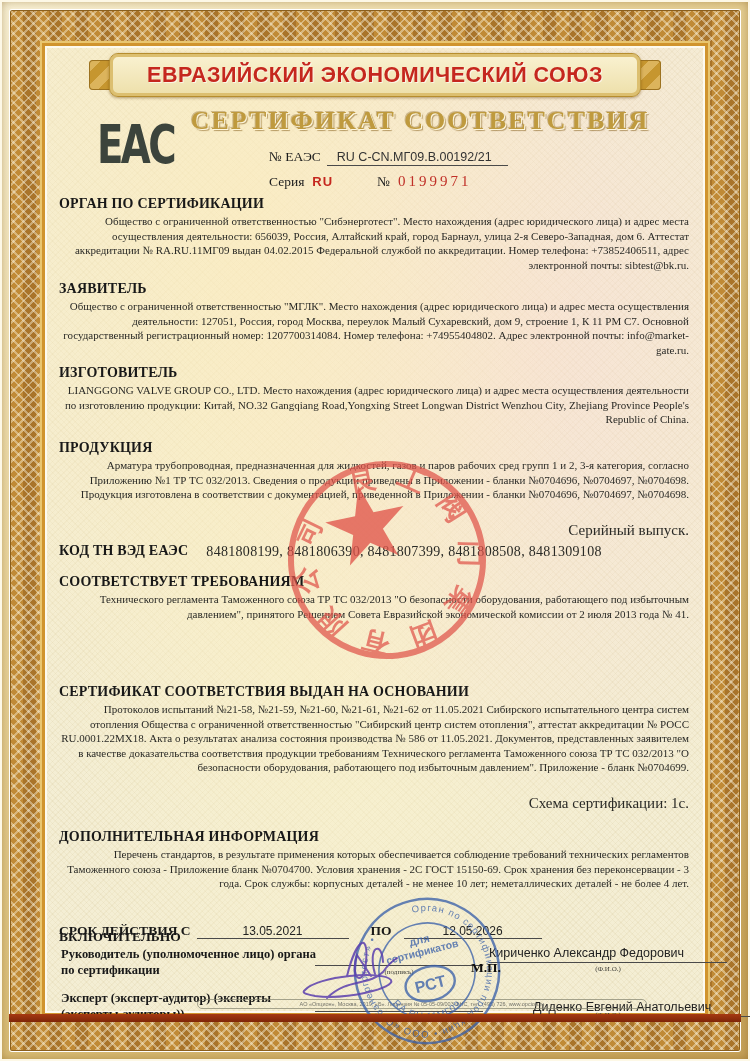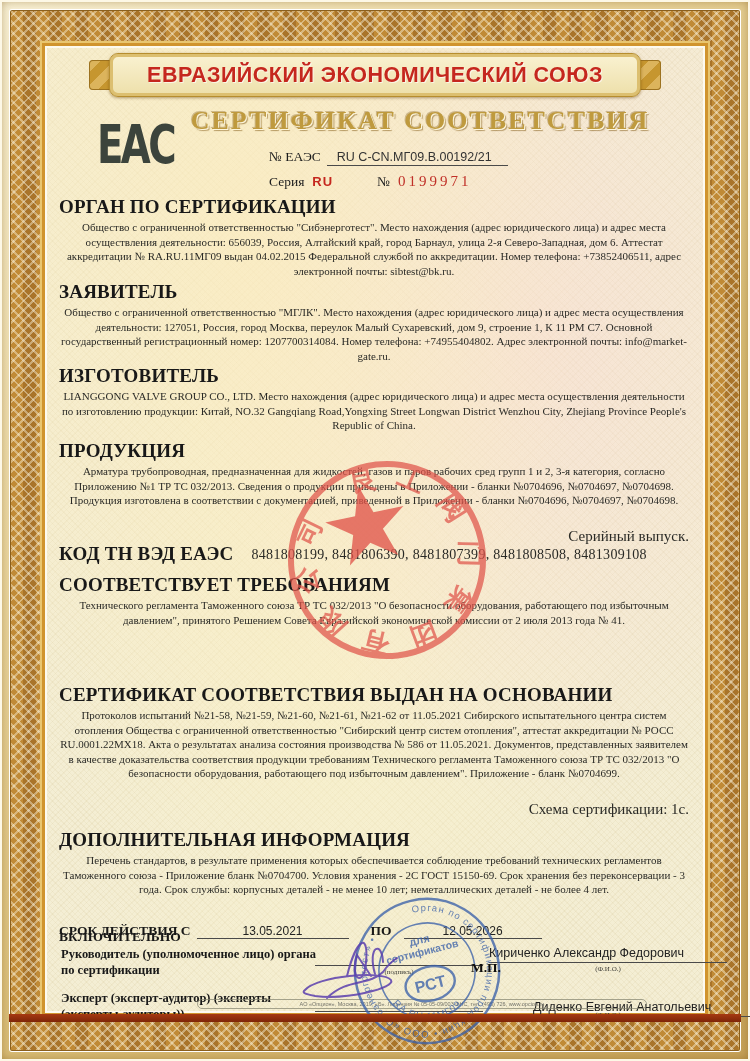--- a/index.html
+++ b/index.html
@@ -47,22 +47,22 @@
   .num-line .val{display:inline-block;margin-left:6px;padding:0 16px 1px 10px;
      border-bottom:1.5px solid #4a4a4a;font-family:"Liberation Sans",sans-serif;font-size:12.5px;color:#333;}
   .series-line{position:absolute;left:222px;top:125px;font-size:13.5px;color:#1d1d1d;white-space:nowrap;}
   .series-line .ru{color:#c5271e;font-family:"Liberation Sans",sans-serif;font-weight:bold;
      font-size:13px;margin-left:8px;letter-spacing:1px;}
   .series-line .nosign{margin-left:44px;}
   .series-line .serial{color:#c03028;font-family:Liberation Serif, serif;font-size:15px;
      letter-spacing:3px;margin-left:8px;}
   
   .sec{position:absolute;left:12px;right:14px;}
-  .sec-h{font-weight:bold;font-size:19px;letter-spacing:.2px;color:#181818;margin-bottom:2px;}
-  .sec-b{font-size:11px;line-height:1.32;color:#2a2a26;text-align:center;}
+  .sec-h{font-weight:bold;font-size:14px;letter-spacing:.2px;color:#181818;margin-bottom:2px;}
+  .sec-b{font-size:11px;line-height:1.32;color:#2a2a26;text-align:right;}
   .sec-note{font-size:15px;line-height:1.32;color:#2a2a26;margin-top:19px;text-align:right;}
   .tnved{display:flex;align-items:center;}
   .tnved .codes{margin-left:18px;font-size:14px;letter-spacing:.3px;color:#2a2a26;}
   .validity{position:absolute;left:12px;top:875px;display:flex;align-items:baseline;white-space:nowrap;}
   .validity .vh{font-weight:bold;font-size:13.5px;color:#181818;}
   .validity .date{display:inline-block;text-align:center;border-bottom:1.2px solid #4a4a4a;
      font-family:"Liberation Sans",sans-serif;font-size:12px;color:#222;}
   .validity .d1{width:152px;margin-left:6px;}
   .validity .po{font-weight:bold;font-size:13.5px;margin-left:22px;}
   .validity .d2{width:138px;margin-left:12px;}

